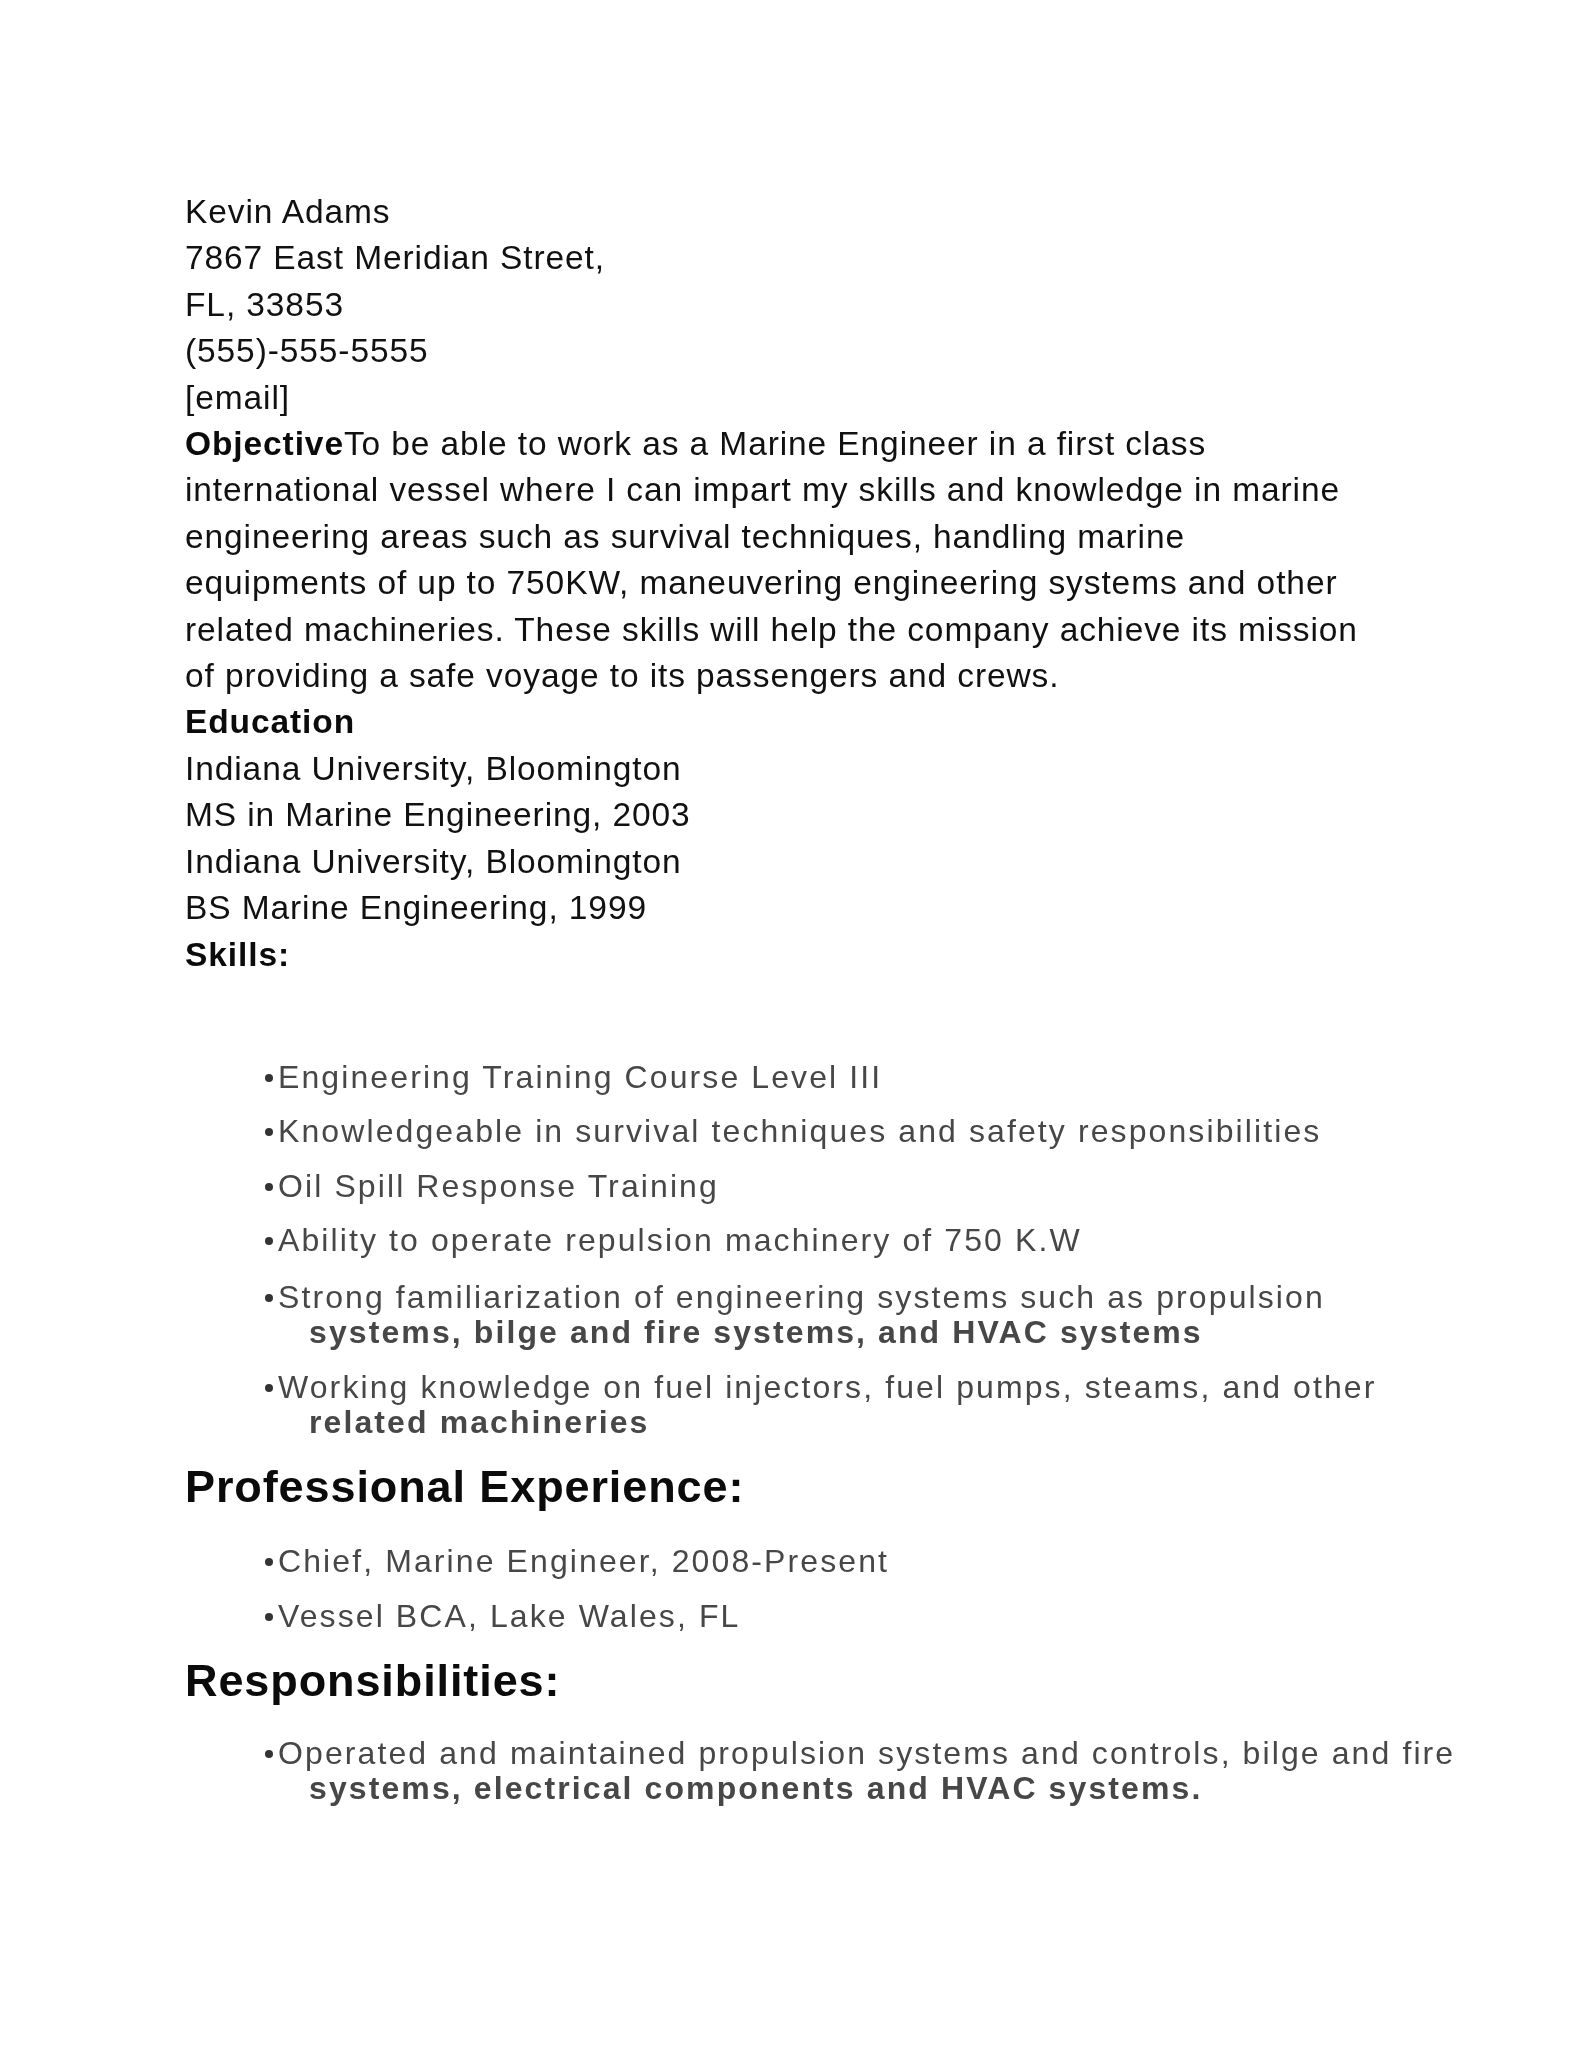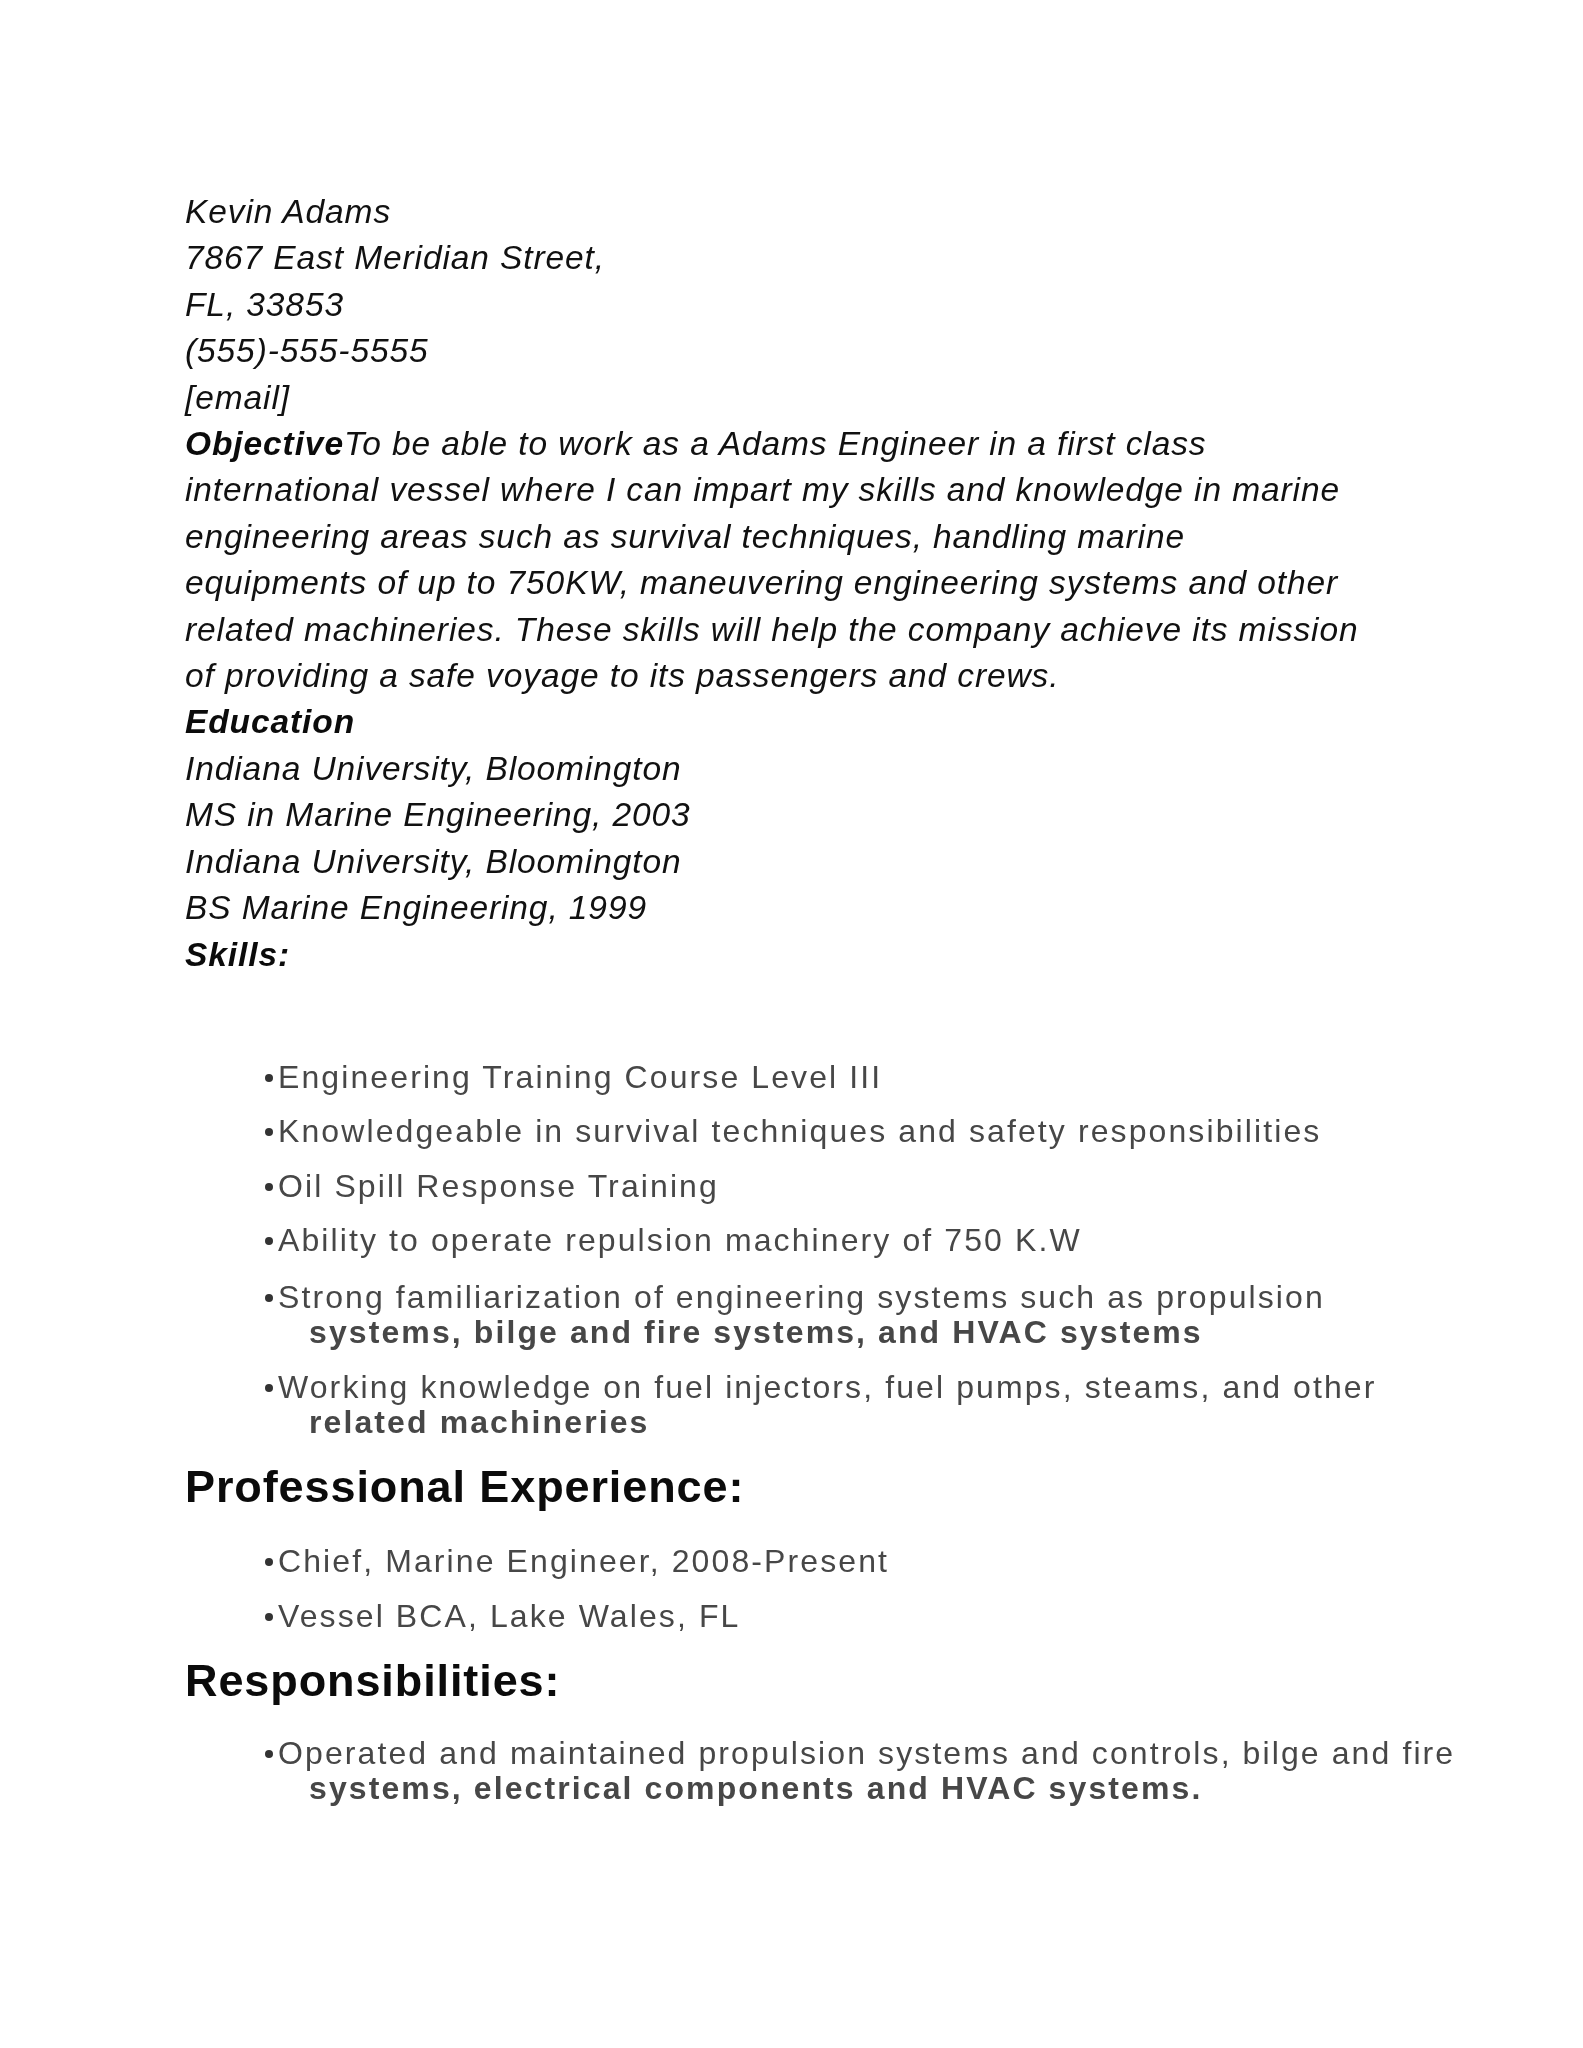--- a/index.html
+++ b/index.html
@@ -1,21 +1,21 @@
 <!DOCTYPE html>
 <html><head>
 <meta charset="utf-8">
 <style>
   html, body { margin: 0; padding: 0; background: #ffffff; }
   body { width: 1583px; height: 2048px; position: relative; overflow: hidden;
          font-family: "Liberation Sans", sans-serif; }
   .page { position: absolute; left: 0; top: 0; width: 1583px; height: 2048px; background: #ffffff; }
   .body-block { position: absolute; left: 185px; top: 189px; width: 1230px;
                 font-size: 33.5px; line-height: 46.4px; letter-spacing: 0.9px; color: #111111; }
-  .body-block .line { display: block; white-space: nowrap; font-style: italic; }
+  .body-block .line { display: block; white-space: nowrap; }
   .bold { font-weight: bold; color: #0b0b0b; }
   .heading { position: absolute; left: 185px; font-size: 45px; line-height: 46.4px;
              letter-spacing: 0.9px; font-weight: bold; color: #0b0b0b; white-space: nowrap; }
   .bullet-item { position: absolute; left: 262px; width: 1150px; font-size: 32px; line-height: 34.5px;
                  letter-spacing: 2.1px; color: #474747; }
   .bullet-item .dot { position: absolute; left: 3px; top: 14px; width: 8px; height: 8px;
                       border-radius: 50%; background: #333333; }
   .bullet-item .l1 { display: block; padding-left: 16px; white-space: nowrap; }
   .bullet-item .l2 { display: block; padding-left: 47px; white-space: nowrap; font-weight: bold; }
 </style>
@@ -24,21 +24,21 @@
 
 <div class="page">
 
   <div class="body-block">
     <span class="line">Kevin Adams</span>
     <span class="line">7867 East Meridian Street,</span>
     <span class="line">FL, 33853</span>
     <span class="line">(555)-555-5555</span>
     <span class="line">[email]</span>
 
-    <span class="line"><span class="bold">Objective</span><span>To be able to work as a Adams Engineer in a first class</span></span>
+    <span class="line"><span class="bold">Objective</span><span>To be able to work as a Marine Engineer in a first class</span></span>
     <span class="line">international vessel where I can impart my skills and knowledge in marine</span>
     <span class="line">engineering areas such as survival techniques, handling marine</span>
     <span class="line">equipments of up to 750KW, maneuvering engineering systems and other</span>
     <span class="line">related machineries. These skills will help the company achieve its mission</span>
     <span class="line">of providing a safe voyage to its passengers and crews.</span>
 
     <span class="line bold">Education</span>
     <span class="line">Indiana University, Bloomington</span>
     <span class="line">MS in Marine Engineering, 2003</span>
     <span class="line">Indiana University, Bloomington</span>

